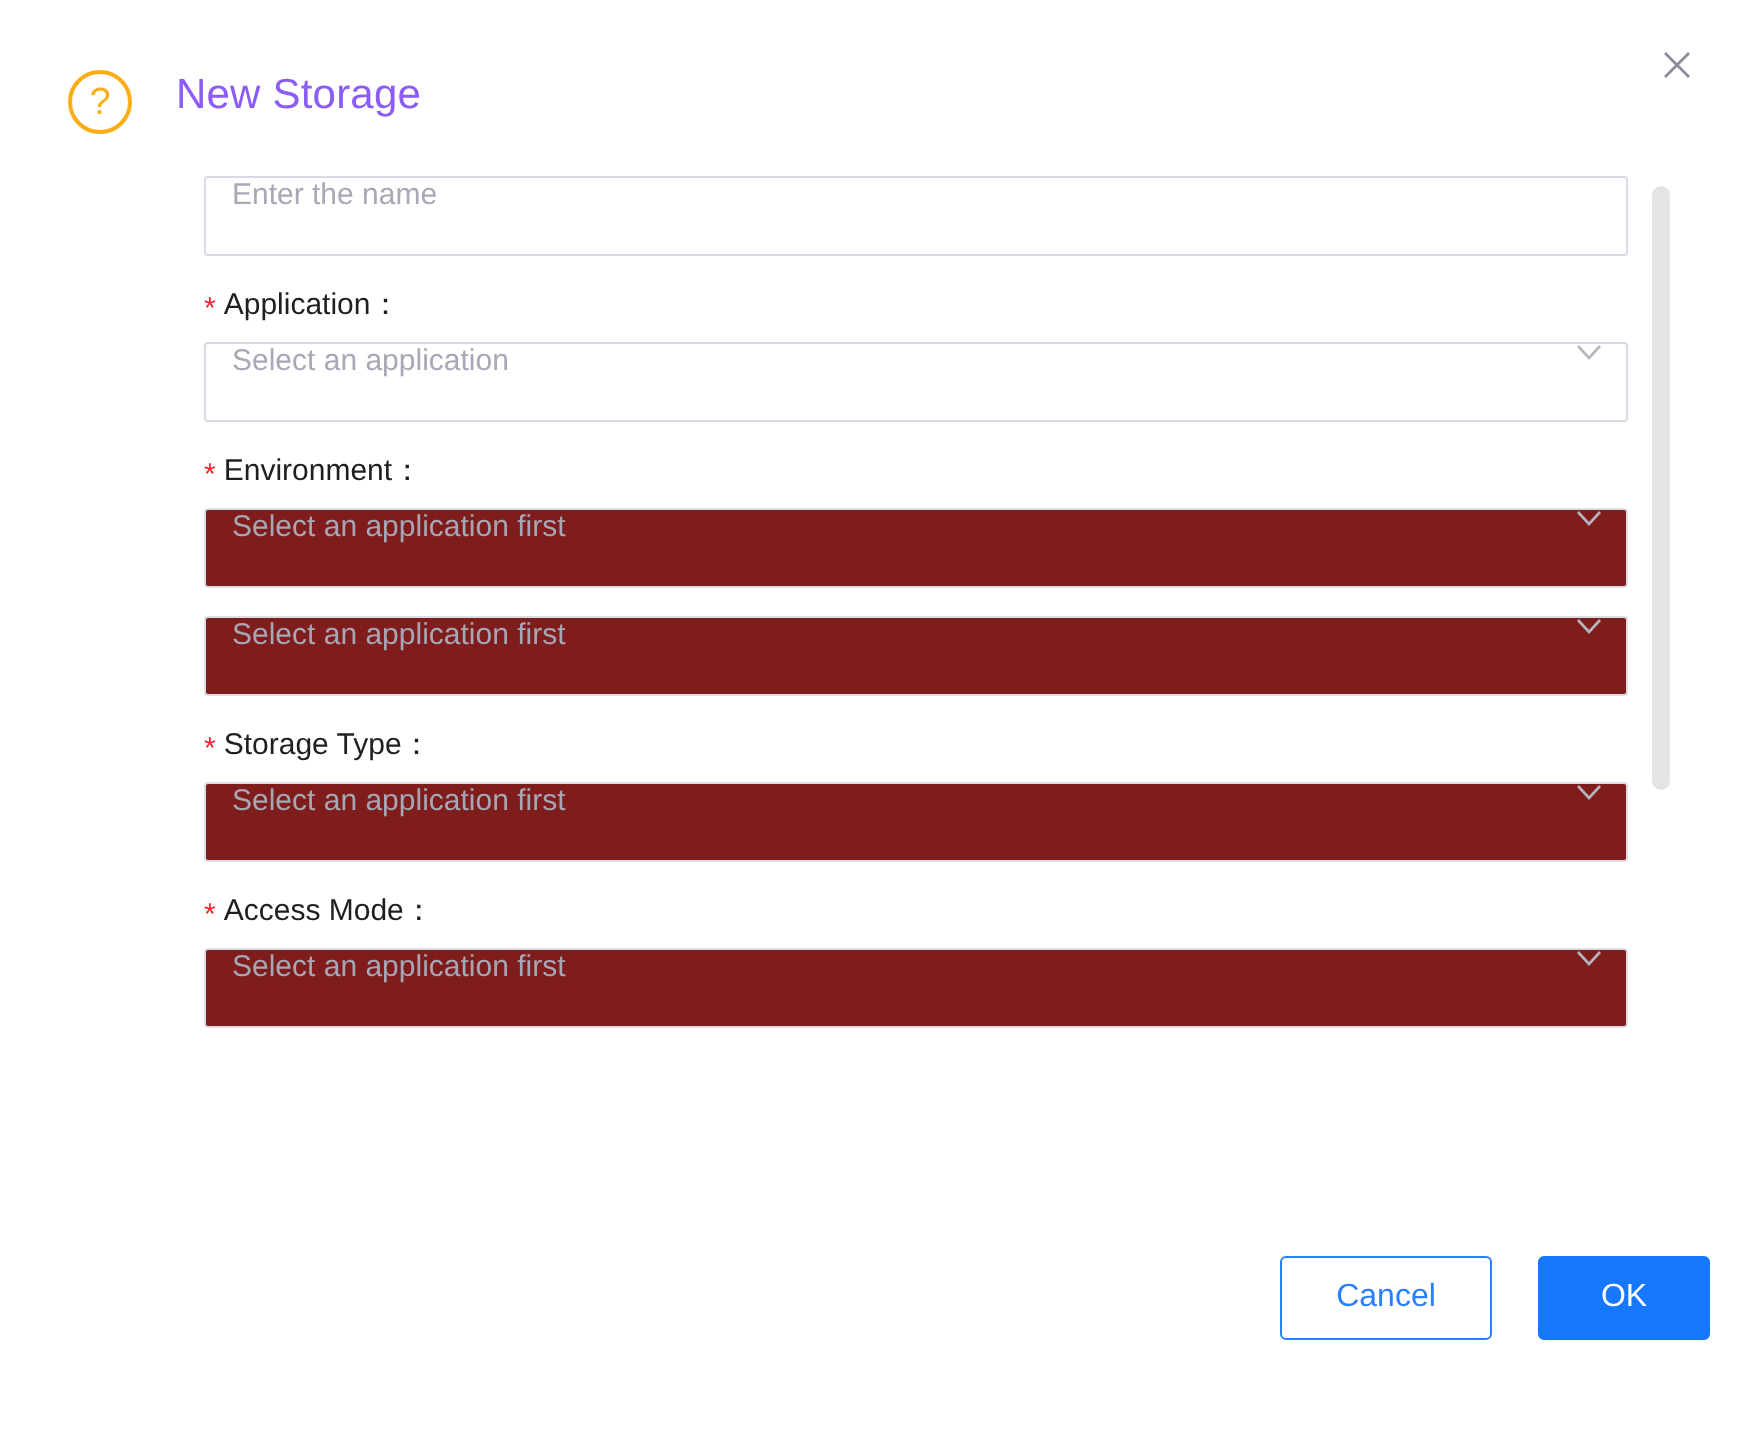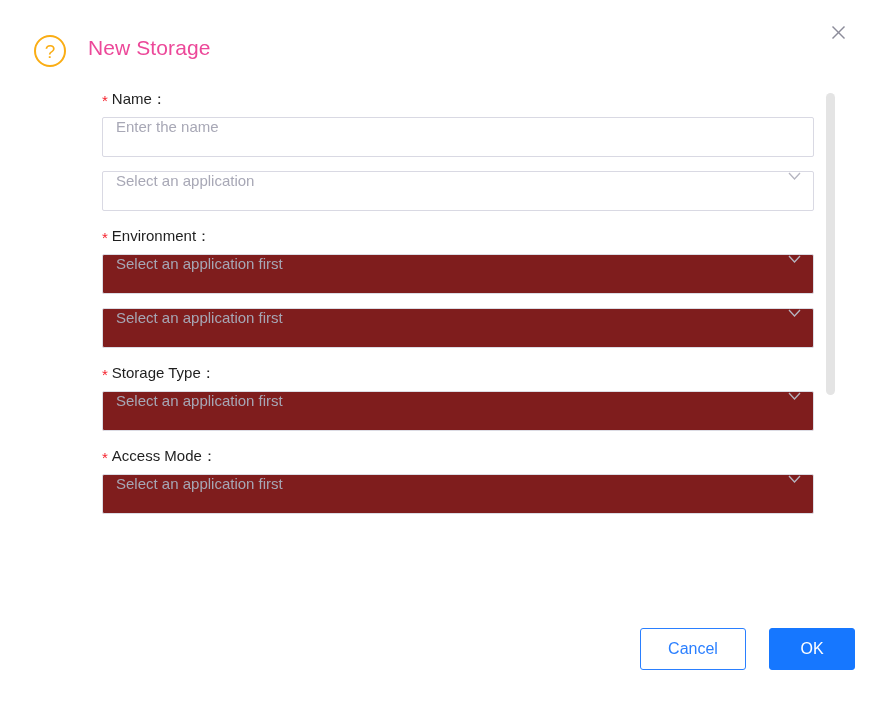--- a/index.html
+++ b/index.html
@@ -47,21 +47,21 @@
     color: #faad14;
     font-size: 19px;
     line-height: 1;
     font-family: "Liberation Sans", sans-serif;
   }
   .header-title {
     position: absolute;
     left: 88px;
     top: 36px;
     font-size: 21px;
-    color: #ec4899;
+    color: #8b5cf6;
     letter-spacing: 0.1px;
     white-space: nowrap;
     text-align: right;
   }
   .close-button {
     position: absolute;
     right: 17px;
     top: 17px;
     width: 30px;
     height: 30px;
@@ -215,29 +215,29 @@
         <line x1="1.5" y1="1.5" x2="13.5" y2="13.5" stroke="#8c8c9a" stroke-width="1.4"></line>
         <line x1="13.5" y1="1.5" x2="1.5" y2="13.5" stroke="#8c8c9a" stroke-width="1.4"></line>
       </svg>
     </div>
   </div>
 
   <div class="dialog-body">
     <div class="form-area">
 
       <div class="form-item">
-        <div class="form-label">
-          <span class="req-star">*</span><span>Name</span><span class="label-colon">：</span>
-        </div>
         <div class="control">
           <div class="placeholder">Enter the name</div>
         </div>
       </div>
 
       <div class="form-item">
+        <div class="form-label">
+          <span class="req-star">*</span><span>Application</span><span class="label-colon">：</span>
+        </div>
         <div class="control">
           <div class="placeholder">Select an application</div>
           <div class="chevron">
             <svg width="13" height="9" viewBox="0 0 13 9" aria-hidden="true">
               <polyline points="1,1 6.5,7 12,1" fill="none" stroke="#b5b5c0" stroke-width="1.3"></polyline>
             </svg>
           </div>
         </div>
       </div>
 

